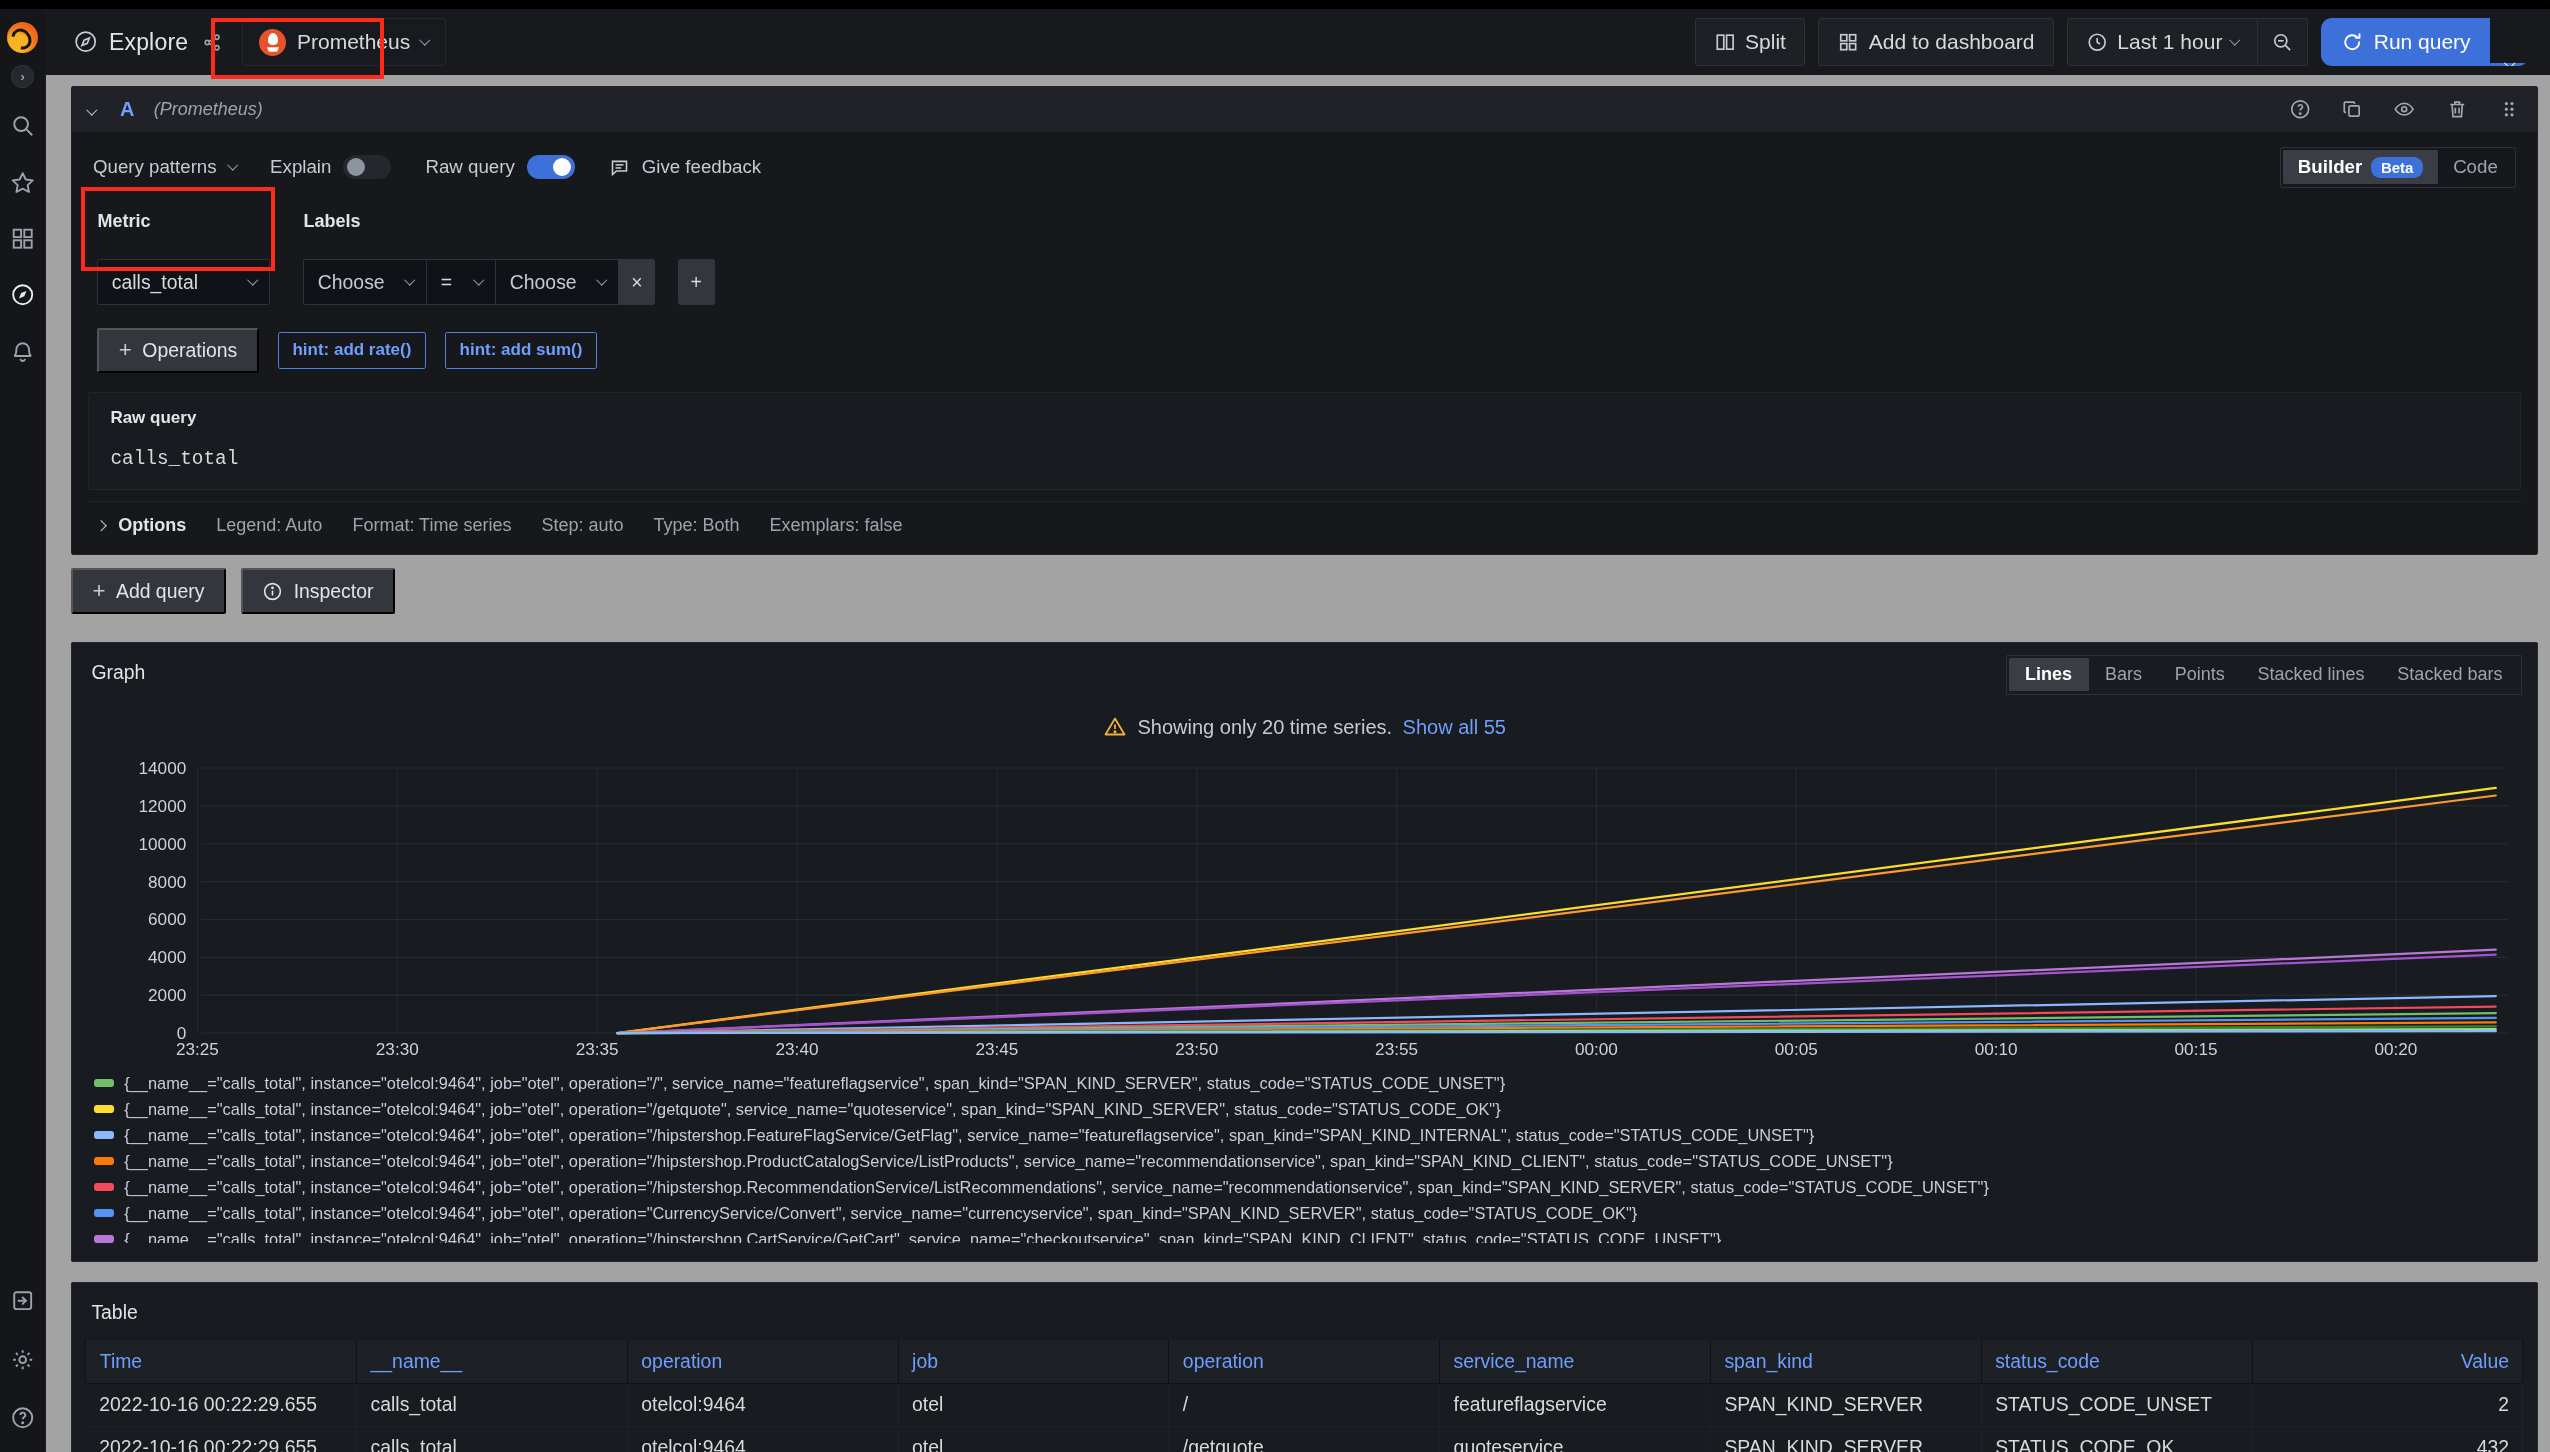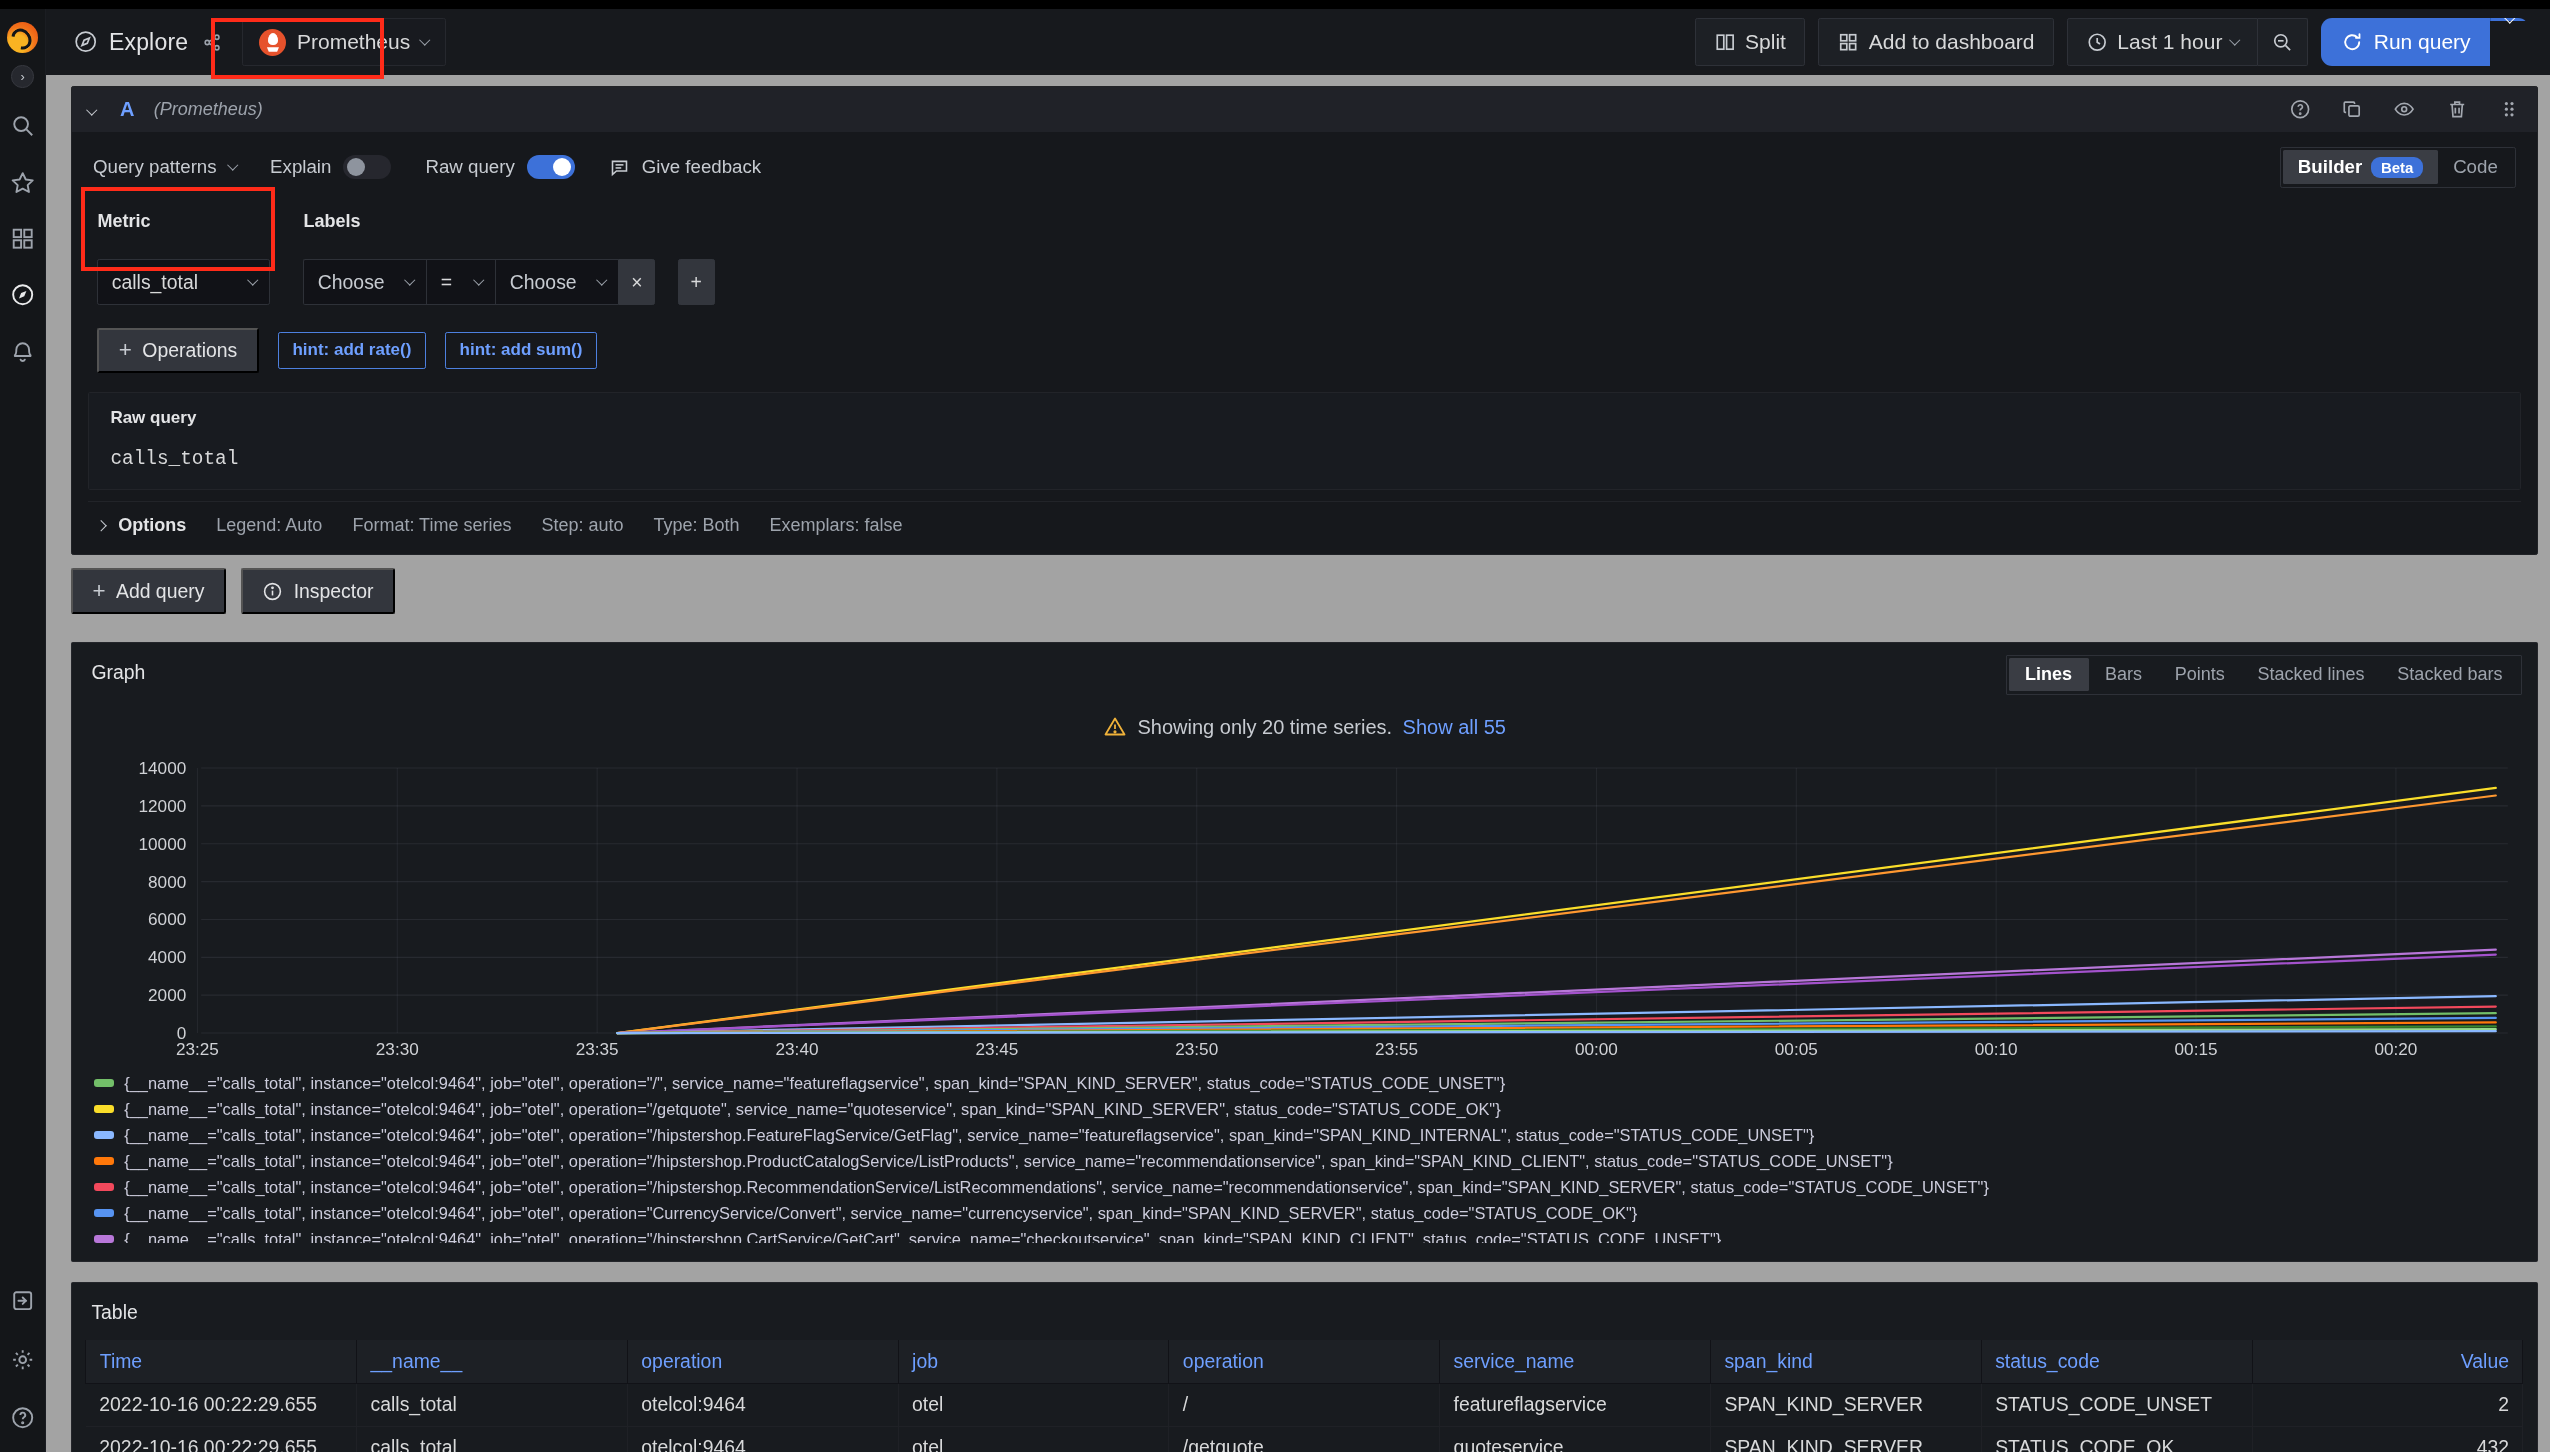--- a/index.html
+++ b/index.html
@@ -43,21 +43,21 @@
   .ds-name { font-size:21px; color:#D8D9DA; }
   .chev { width:7.5px; height:7.5px; border-right:1.9px solid #9DA3AC; border-bottom:1.9px solid #9DA3AC;
     transform:rotate(45deg); margin-top:-4.5px; }
   .topbar-right { margin-left:auto; display:flex; align-items:center; gap:13.4px; }
   .tbtn { display:flex; align-items:center; gap:9px; background:#1d2025; border:0.7px solid #2e3138;
     border-radius:2.2px; height:48px; padding:0 18px; font-size:21px; color:#D8D9DA; cursor:pointer; white-space:nowrap; }
   .tbtn .gicon { width:22.4px; height:22.4px; color:#C7CBD1; }
   .btn-group { display:flex; align-items:stretch; }
   .btn-group .tbtn:first-child { border-radius:2.2px 0 0 2.2px; }
   .btn-group .tbtn:last-child { border-radius:0 2.2px 2.2px 0; border-left:none; padding:0 13.4px; }
-  .run-btn { display:flex; align-items:flex-start; border-radius:11px; overflow:hidden; cursor:pointer; }
+  .run-btn { display:flex; align-items:flex-end; border-radius:11px; overflow:hidden; cursor:pointer; }
   .run-main { display:flex; align-items:center; gap:10.5px; background:#3D71D9; color:#fff;
     font-size:21px; font-weight:500; padding:0 19.4px; height:48px; }
   .run-caret { width:39px; background:#3D71D9; border-left:0.7px solid #2c5cbb; display:flex; align-items:center; justify-content:center; }
   .run-caret .chev { border-color:#fff; }
   .run-main .gicon { width:22.4px; height:22.4px; color:#fff; }
 
   
   .query-panel { background:#16181c; border:0.7px solid #202226; border-radius:2.2px; }
   .qp-header { background:#202228; height:45px; display:flex; align-items:center; padding:0 16.4px; }
   .qp-header .chev { border-color:#C7CBD1; margin:0 3px 0 0; }

